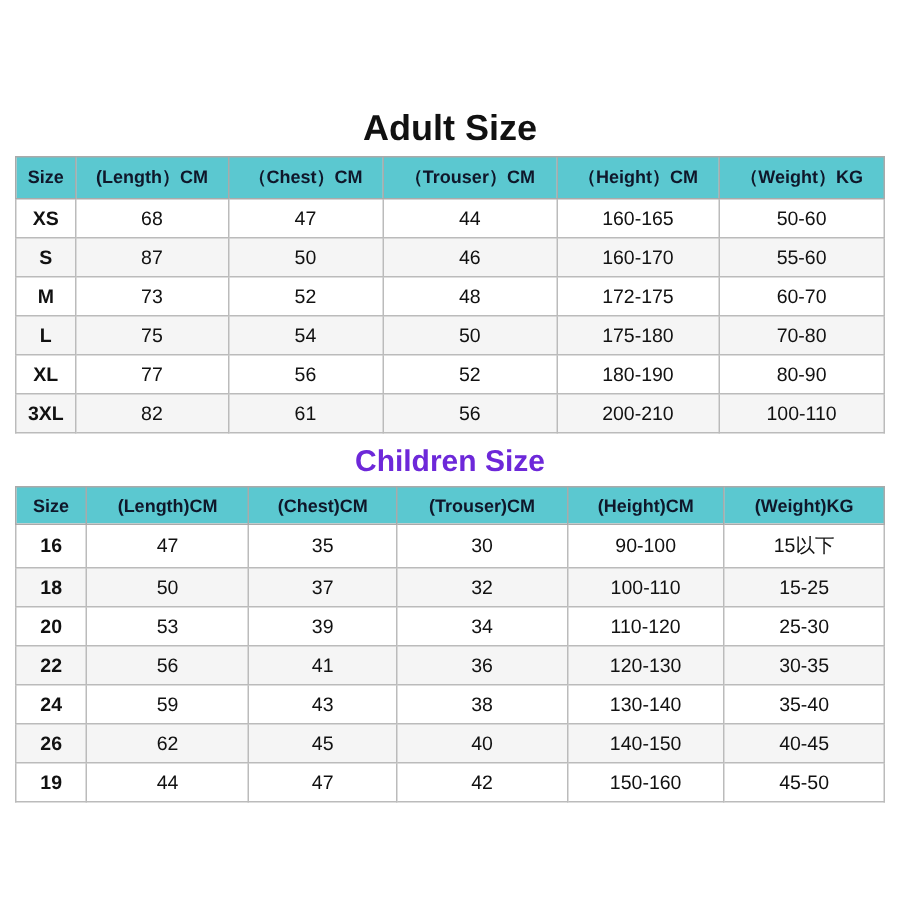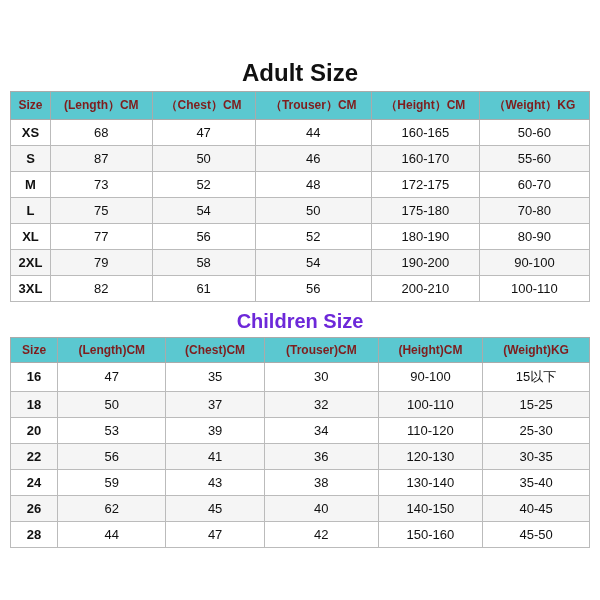--- a/index.html
+++ b/index.html
@@ -30,21 +30,21 @@
     }
     thead tr {
       background: #5bc8d0;
     }
     thead th {
       border: 1px solid #aaa;
       padding: 5px 4px;
       text-align: center;
       font-weight: bold;
       font-size: 12px;
-      color: #7f1d1d;
+      color: #0f172a;
     }
     tbody tr {
       background: #fff;
     }
     tbody tr:nth-child(even) {
       background: #f5f5f5;
     }
     tbody td {
       border: 1px solid #bbb;
       padding: 5px 4px;
@@ -115,28 +115,20 @@
         </tr>
         <tr>
           <td>XL</td>
           <td>77</td>
           <td>56</td>
           <td>52</td>
           <td>180-190</td>
           <td>80-90</td>
         </tr>
         <tr>
-          <td>2XL</td>
-          <td>79</td>
-          <td>58</td>
-          <td>54</td>
-          <td>190-200</td>
-          <td>90-100</td>
-        </tr>
-        <tr>
           <td>3XL</td>
           <td>82</td>
           <td>61</td>
           <td>56</td>
           <td>200-210</td>
           <td>100-110</td>
         </tr>
       </tbody>
   </table>
 
@@ -195,21 +187,21 @@
         </tr>
         <tr>
           <td>26</td>
           <td>62</td>
           <td>45</td>
           <td>40</td>
           <td>140-150</td>
           <td>40-45</td>
         </tr>
         <tr>
-          <td>28</td>
+          <td>19</td>
           <td>44</td>
           <td>47</td>
           <td>42</td>
           <td>150-160</td>
           <td>45-50</td>
         </tr>
       </tbody>
   </table>
 
 </div>

